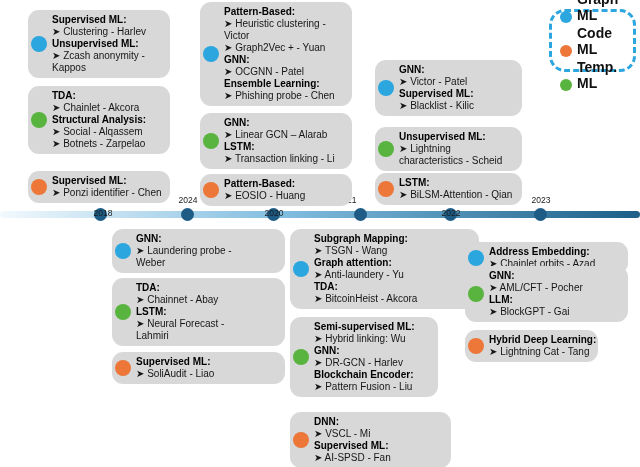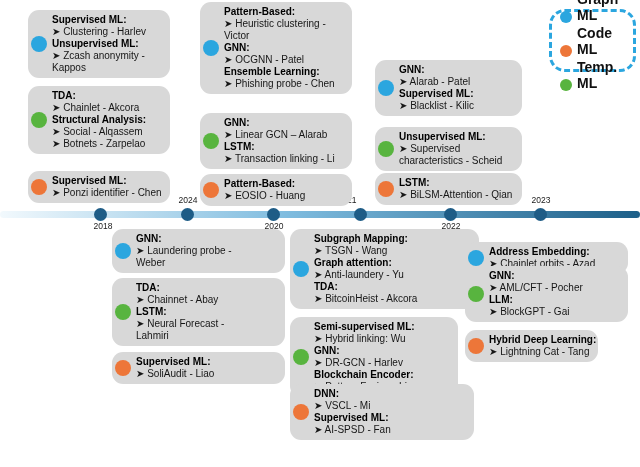--- a/index.html
+++ b/index.html
@@ -14,21 +14,21 @@
         width:16px;height:16px;border-radius:50%;}
   .line-h{font-weight:700;white-space:nowrap;color:#000;}
   .line-i,.line-c{white-space:nowrap;}
 
   
   .tl-bar{position:absolute;left:0;top:211px;width:640px;height:7px;border-radius:4px;
           background:linear-gradient(90deg,#f2f9fd,#7fbcdf 45%,#1d5f88);}
   .ydot{position:absolute;top:208px;width:13px;height:13px;border-radius:50%;background:#1e5c86;}
   .ylabel{position:absolute;font-size:8.5px;color:#1a1a1a;transform:translateX(-50%);
           white-space:nowrap;}
-  .ylabel.below{top:221px;}
+  .ylabel.below{top:208px;}
   .ylabel.above{top:195px;}
 
   
   .legend{position:absolute;left:549px;top:9px;width:87px;height:63px;
           border:3px dashed #2ba6df;border-radius:16px;background:#fff;
           box-sizing:border-box;display:flex;flex-direction:column;
           justify-content:center;gap:2px;padding-left:8px;}
   .lrow{display:flex;align-items:flex-end;gap:5px;font-size:14px;
         font-weight:700;color:#111;}
   .ldot{width:12px;height:12px;border-radius:50%;flex:0 0 auto;}
@@ -89,20 +89,21 @@
       <span class="cdot" style="background: rgb(237, 118, 57);"></span>
       <div class="line-h">Supervised ML:</div>
       <div class="line-i">➤ Ponzi identifier - Chen</div>
     </div>
 
   <div class="tbox" style="left:200px;top:2px;width:152px">
       <span class="cdot" style="background: rgb(43, 166, 223);"></span>
       <div class="line-h">Pattern-Based:</div>
       <div class="line-i">➤ Heuristic clustering -</div>
       <div class="line-c">Victor</div>
+      <div class="line-i">➤ Graph2Vec + - Yuan</div>
       <div class="line-h">GNN:</div>
       <div class="line-i">➤ OCGNN - Patel</div>
       <div class="line-h">Ensemble Learning:</div>
       <div class="line-i">➤ Phishing probe - Chen</div>
     </div>
   <div class="tbox" style="left:200px;top:113px;width:152px">
       <span class="cdot" style="background: rgb(88, 180, 63);"></span>
       <div class="line-h">GNN:</div>
       <div class="line-i">➤ Linear GCN – Alarab</div>
       <div class="line-h">LSTM:</div>
@@ -110,28 +111,28 @@
     </div>
   <div class="tbox" style="left:200px;top:174px;width:152px">
       <span class="cdot" style="background: rgb(237, 118, 57);"></span>
       <div class="line-h">Pattern-Based:</div>
       <div class="line-i">➤ EOSIO - Huang</div>
     </div>
 
   <div class="tbox" style="left:375px;top:60px;width:147px">
       <span class="cdot" style="background: rgb(43, 166, 223);"></span>
       <div class="line-h">GNN:</div>
-      <div class="line-i">➤ Alarab - Patel</div>
+      <div class="line-i">➤ Victor - Patel</div>
       <div class="line-h">Supervised ML:</div>
       <div class="line-i">➤ Blacklist - Kilic</div>
     </div>
   <div class="tbox" style="left:375px;top:127px;width:147px">
       <span class="cdot" style="background: rgb(88, 180, 63);"></span>
       <div class="line-h">Unsupervised ML:</div>
-      <div class="line-i">➤ Supervised</div>
+      <div class="line-i">➤ Lightning</div>
       <div class="line-c">characteristics - Scheid</div>
     </div>
   <div class="tbox" style="left:375px;top:173px;width:147px">
       <span class="cdot" style="background: rgb(237, 118, 57);"></span>
       <div class="line-h">LSTM:</div>
       <div class="line-i">➤ BiLSM-Attention - Qian</div>
     </div>
 
   <div class="tbox" style="left:112px;top:229px;width:173px">
       <span class="cdot" style="background: rgb(43, 166, 223);"></span>
@@ -155,30 +156,30 @@
 
   <div class="tbox" style="left:290px;top:229px;width:189px">
       <span class="cdot" style="background: rgb(43, 166, 223);"></span>
       <div class="line-h">Subgraph Mapping:</div>
       <div class="line-i">➤ TSGN - Wang</div>
       <div class="line-h">Graph attention:</div>
       <div class="line-i">➤ Anti-laundery - Yu</div>
       <div class="line-h">TDA:</div>
       <div class="line-i">➤ BitcoinHeist - Akcora</div>
     </div>
-  <div class="tbox" style="left:290px;top:317px;width:168px">
+  <div class="tbox" style="left:290px;top:317px;width:148px">
       <span class="cdot" style="background: rgb(88, 180, 63);"></span>
       <div class="line-h">Semi-supervised ML:</div>
       <div class="line-i">➤ Hybrid linking: Wu</div>
       <div class="line-h">GNN:</div>
       <div class="line-i">➤ DR-GCN - Harlev</div>
       <div class="line-h">Blockchain Encoder:</div>
       <div class="line-i">➤ Pattern Fusion - Liu</div>
     </div>
-  <div class="tbox" style="left:290px;top:384px;width:184px">
+  <div class="tbox" style="left:290px;top:412px;width:161px">
       <span class="cdot" style="background: rgb(237, 118, 57);"></span>
       <div class="line-h">DNN:</div>
       <div class="line-i">➤ VSCL - Mi</div>
       <div class="line-h">Supervised ML:</div>
       <div class="line-i">➤ AI-SPSD - Fan</div>
     </div>
 
   <div class="tbox" style="left:465px;top:242px;width:163px">
       <span class="cdot" style="background: rgb(43, 166, 223);"></span>
       <div class="line-h">Address Embedding:</div>

